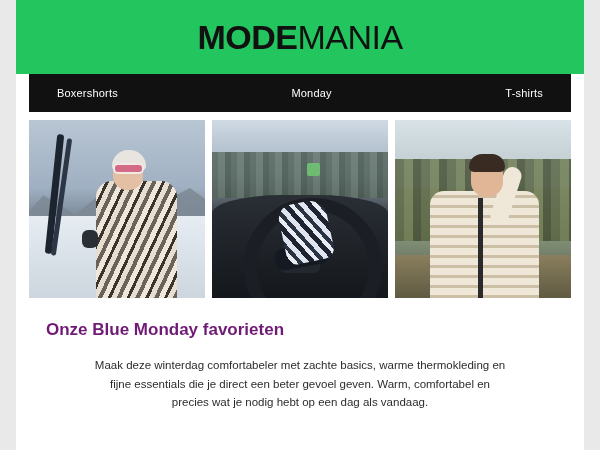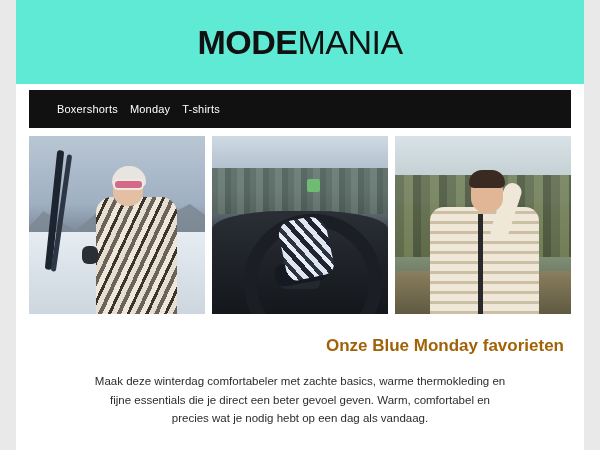--- a/index.html
+++ b/index.html
@@ -20,42 +20,43 @@
   .email-body {
     position: absolute;
     left: 16px;
     top: 0;
     width: 568px;
     background: #ffffff;
     min-height: 450px;
   }
   
   .logo-block {
-    height: 84px;
+    height: 74px;
     display: flex;
     align-items: center;
     justify-content: center;
-    background: #5eead4;
+    background: #22c55e;
   }
   .logo {
     font-size: 34px;
     letter-spacing: -0.5px;
     color: #111111;
     white-space: nowrap;
   }
   .logo .bold { font-weight: 700; }
   .logo .light { font-weight: 400; }
 
   
   .nav-bar {
-    margin: 6px 13px;
+    margin: 0 13px;
     background: #111111;
     height: 38px;
     display: flex;
     align-items: center;
+    justify-content: space-between;
     padding: 0 22px;
     box-sizing: border-box;
   }
   .nav-item {
     color: #ffffff;
     font-size: 11px;
     letter-spacing: 0.2px;
     text-decoration: none;
     white-space: nowrap;
     padding: 4px 6px;
@@ -190,25 +191,25 @@
     position: absolute; left: 42%; top: 19%; width: 36px; height: 18px;
     background: #3a2b22; border-radius: 16px 16px 6px 6px;
   }
   .ph3 .arm {
     position: absolute; left: 58%; top: 26%; width: 18px; height: 60px;
     background: #efe7d8; border-radius: 9px; transform: rotate(18deg);
   }
 
   
   .headline {
-    text-align: right;
+    text-align: left;
     font-size: 17px;
     font-weight: 700;
-    color: #a16207;
-    margin: 22px 0 14px 0;
+    color: #701a75;
+    margin: 22px 0 14px 10px;
     padding: 0 20px;
   }
   .copy {
     text-align: center;
     font-size: 11.5px;
     line-height: 1.62;
     color: #2c2c2c;
     margin: 16px auto;
     width: 420px;
   }

